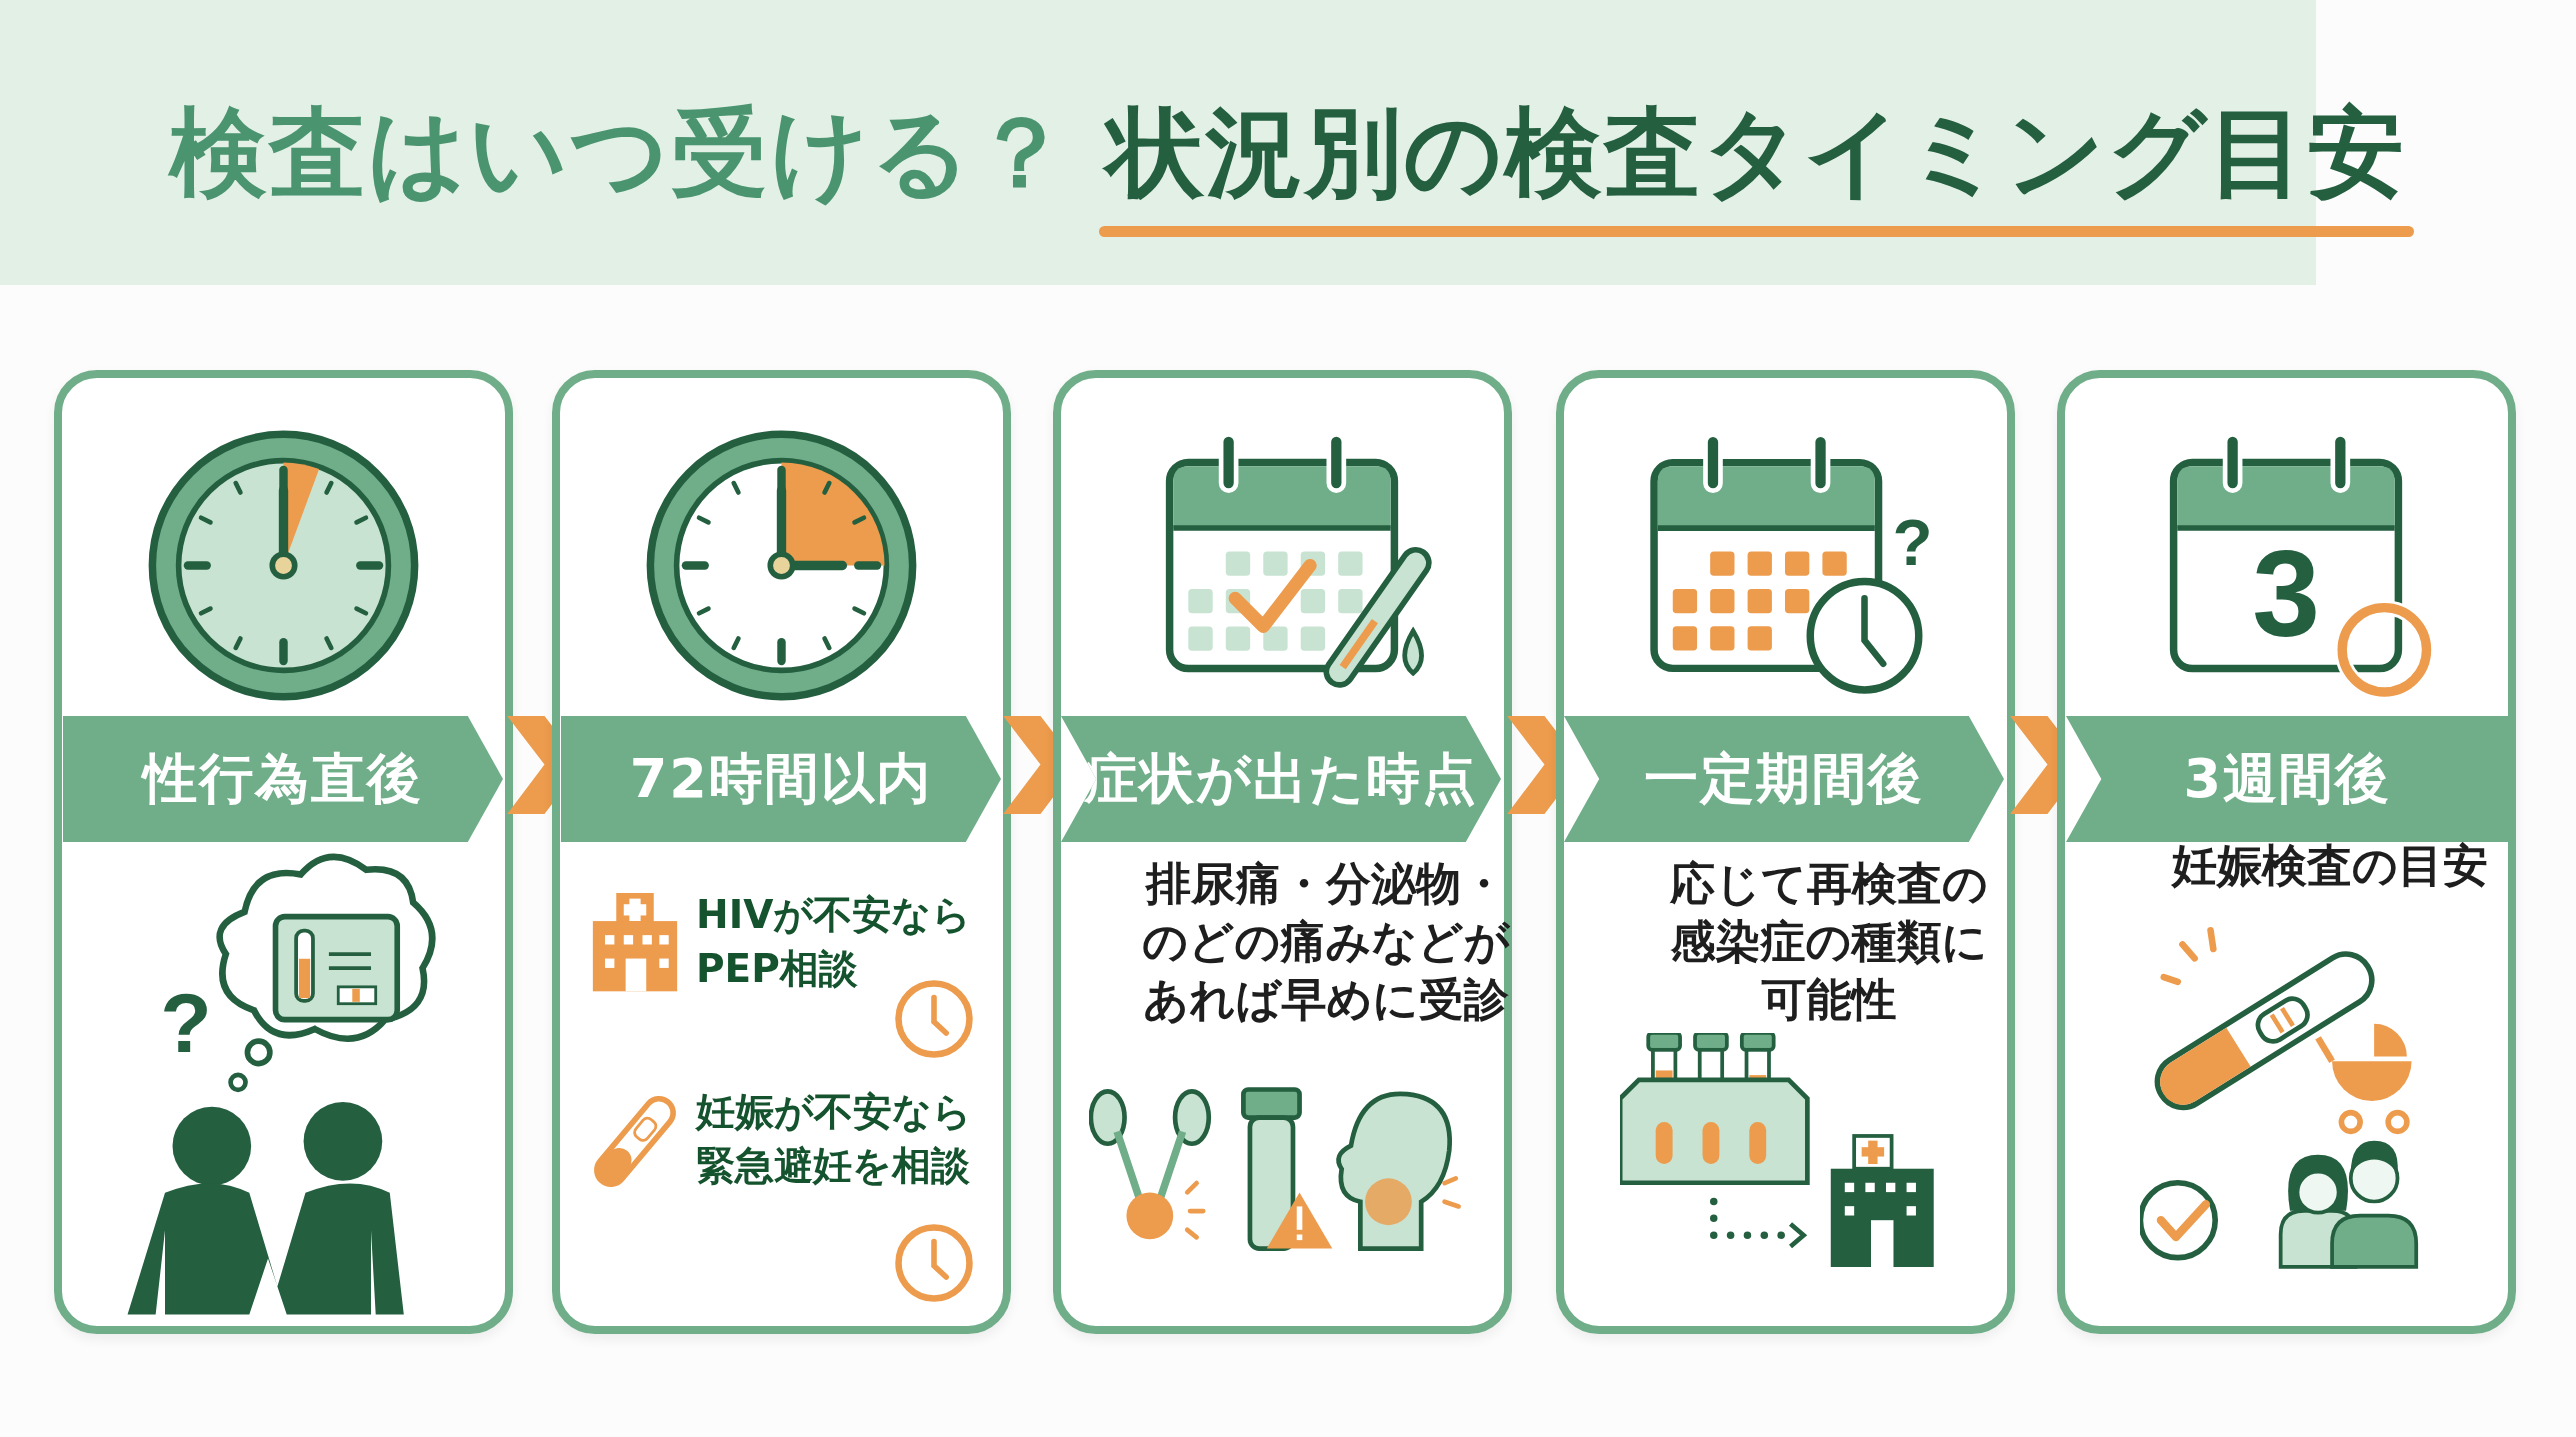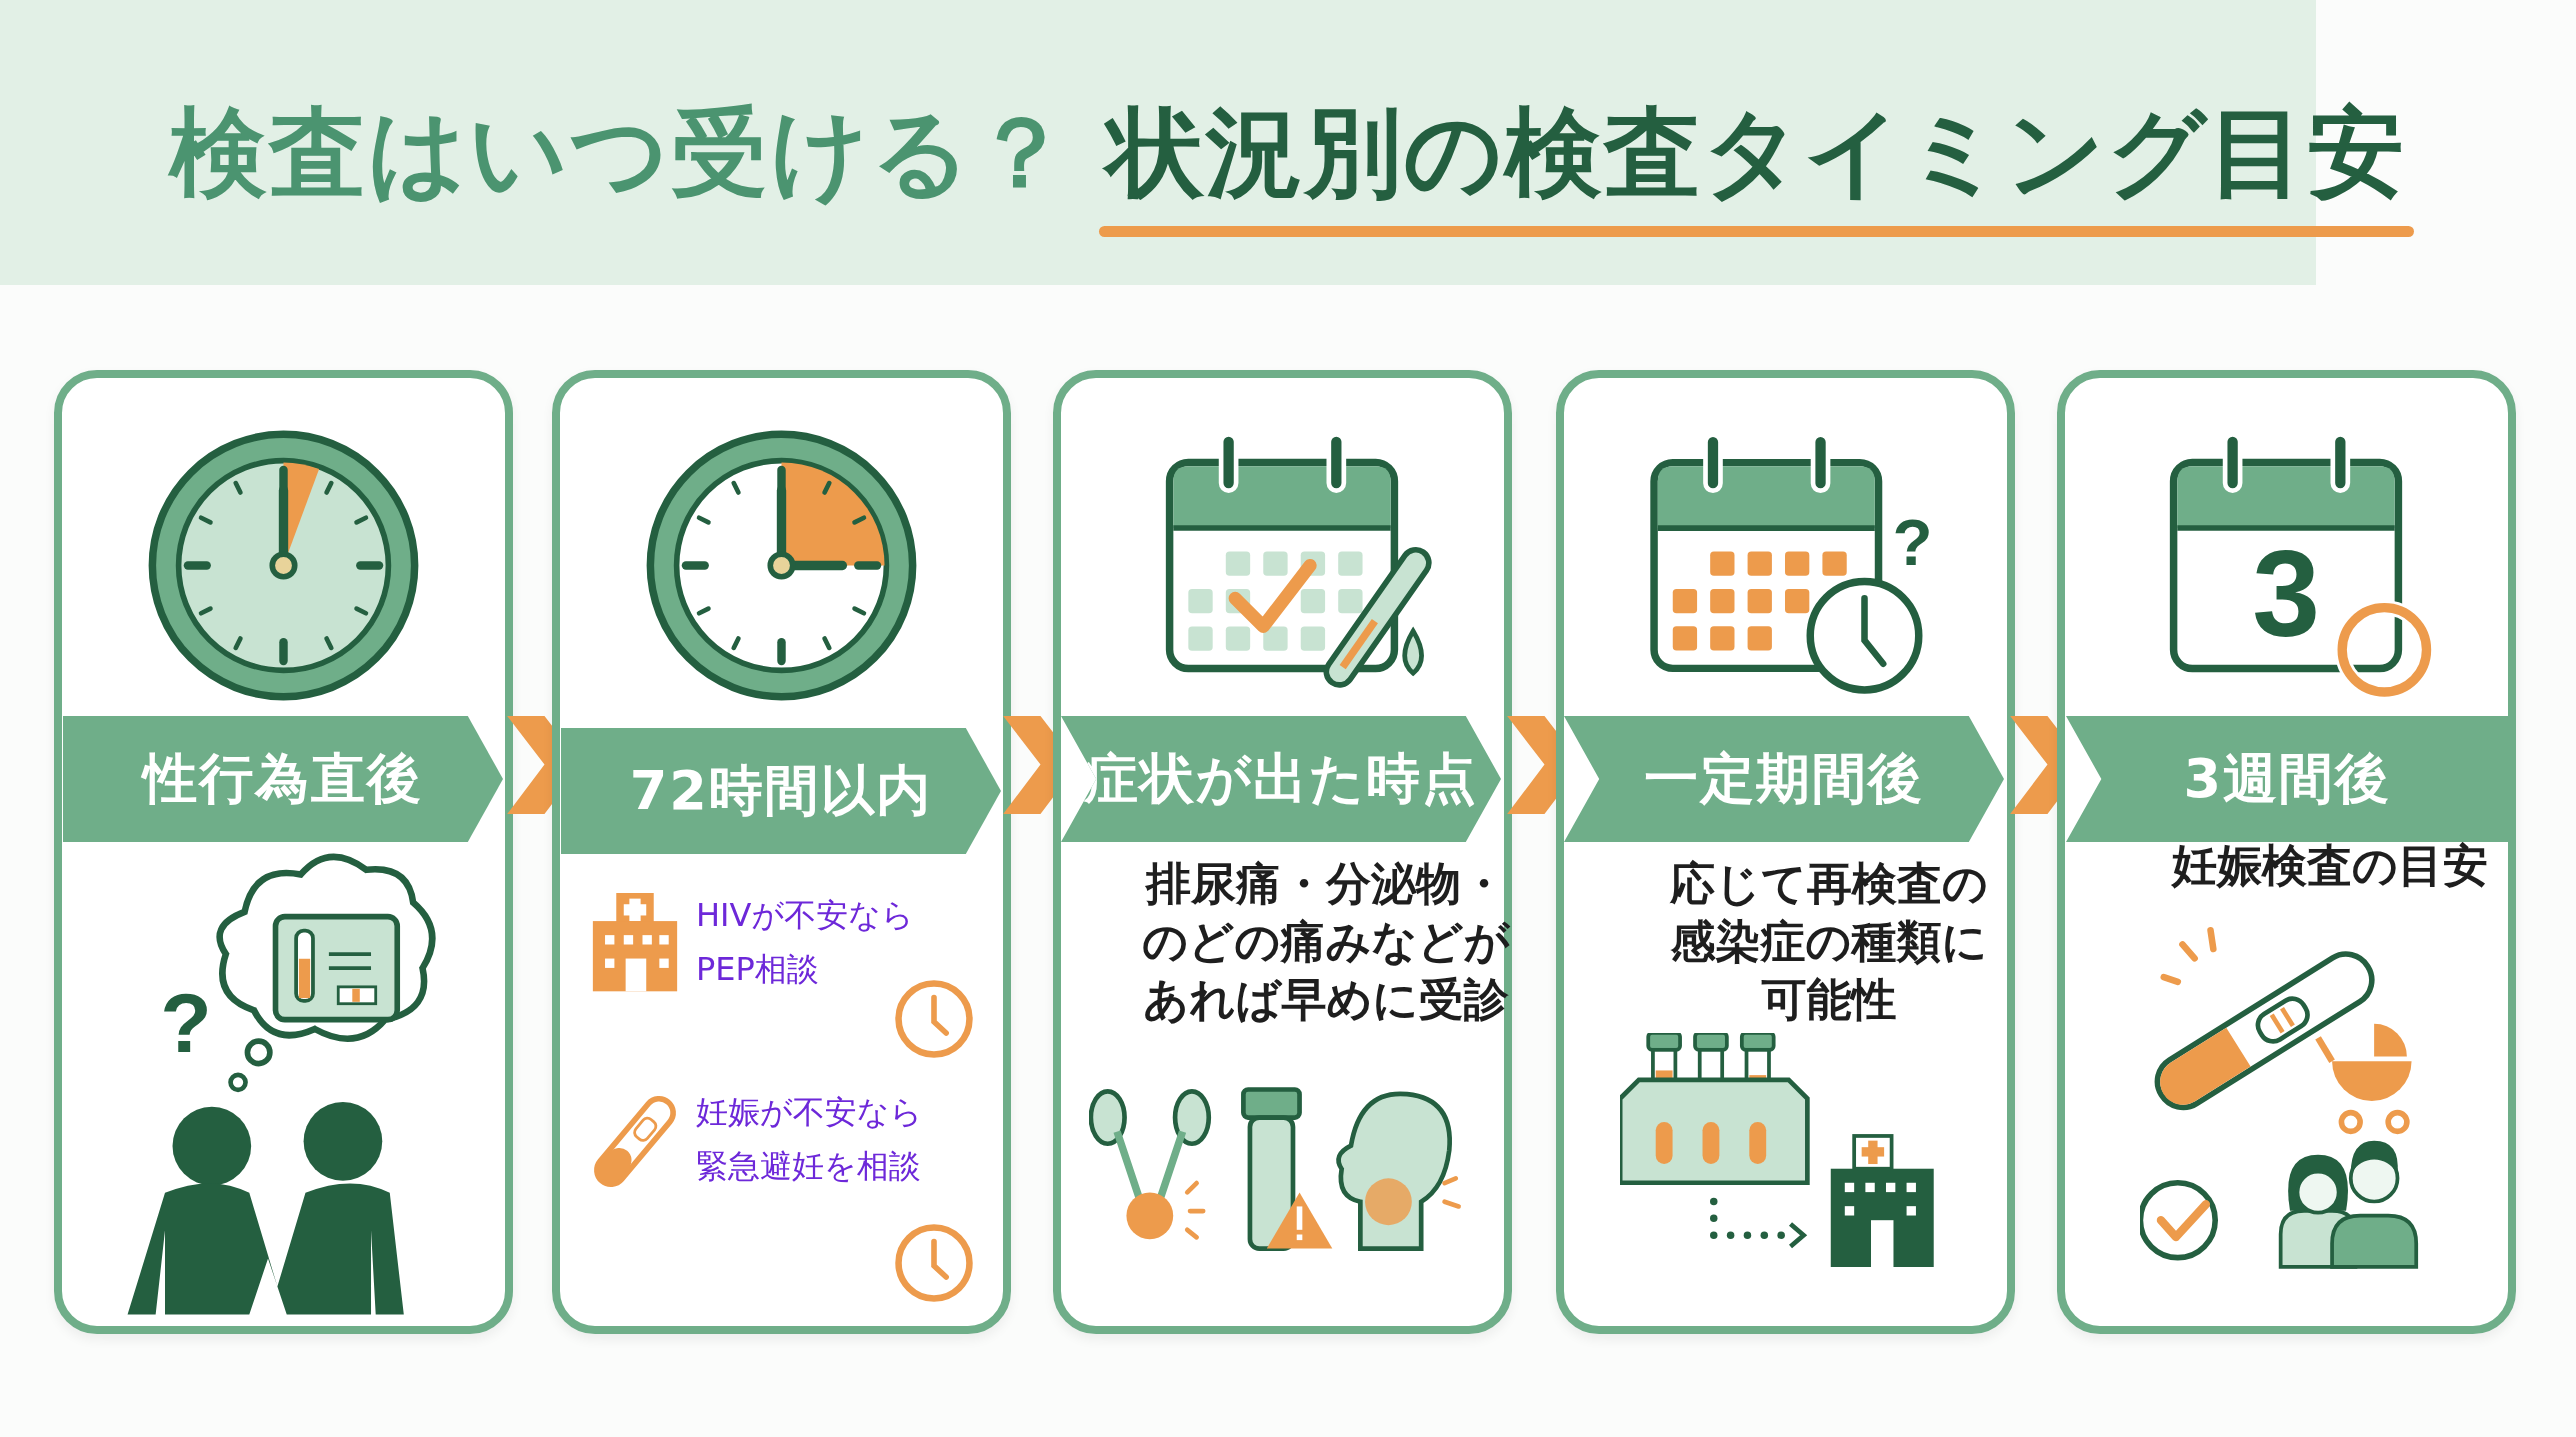--- a/index.html
+++ b/index.html
@@ -8,21 +8,21 @@
   .title{position:absolute;top:89px;left:0;width:2576px;text-align:center;font-size:97px;font-weight:bold;letter-spacing:1.9px;white-space:nowrap;}
   .t1{color:#4b9470;}
   .t2{color:#245f40;position:relative;}
   .t2::after{content:"";position:absolute;left:-7.5px;right:-7.5px;bottom:-28px;height:11.2px;border-radius:5.6px;background:#ed9b4c;}
   .card{position:absolute;top:370px;width:459px;height:964px;box-sizing:border-box;border:8.4px solid #6fae89;border-radius:43px;background:#fff;box-shadow:0 5.6px 11.2px rgba(0,0,0,0.06);}
   .card .icon{position:absolute;left:0;top:37px;width:442px;height:300px;display:flex;justify-content:center;align-items:center;}
   .band{position:absolute;top:716px;height:126px;background:#6fae89;color:#fff;font-size:54px;font-weight:bold;display:flex;align-items:center;justify-content:center;letter-spacing:1.9px;white-space:nowrap;}
   .chev{position:absolute;top:716px;width:75px;height:98px;}
   .lower{position:absolute;left:0;top:459px;width:442px;height:487px;}
   .desc{position:absolute;left:0;width:442px;text-align:center;font-size:45px;font-weight:bold;color:#1e1e1e;line-height:58px;margin-left:44px;}
-  .row-text{position:absolute;font-size:32px;font-weight:normal;color:#6d28d9;line-height:54px;}
+  .row-text{position:absolute;font-size:39px;font-weight:bold;color:#14532d;line-height:54px;}
 </style>
 </head>
 <body>
 
 <div class="header">
   <div class="title">
     <span class="t1">検査はいつ受ける？</span>
     <span class="t2">状況別の検査タイミング目安</span>
   </div>
 </div>
@@ -138,21 +138,21 @@
     <div class="row-text" style="left:136px;top:248px;">
       <div>妊娠が不安なら</div>
       <div>緊急避妊を相談</div>
     </div>
     <svg style="position:absolute;left:332px;top:384px;" width="84" height="84" viewBox="0 0 90 90">
         <circle cx="45" cy="45" r="38" fill="none" stroke="#ed9b4c" stroke-width="7"></circle>
         <polyline points="45,22 45,48 58,60" fill="none" stroke="#ed9b4c" stroke-width="6" stroke-linecap="round"></polyline>
       </svg>
   </div>
 </div>
-<div class="band" style="left:561px;width:440px;clip-path:polygon(0 0,92% 0,100% 50%,92% 100%,0 100%);margin-top:12px;">72時間以内</div>
+<div class="band" style="left:561px;width:440px;clip-path:polygon(0 0,92% 0,100% 50%,92% 100%,0 100%);">72時間以内</div>
 <svg class="chev" style="left:1003px;" viewBox="0 0 80 105">
     <polygon points="0,0 40,0 80,52 40,105 0,105 40,52" fill="#ed9b4c"></polygon>
   </svg>
 
 <div class="card" style="left:1053px;">
   <div class="icon">
     <svg width="300" height="281" viewBox="0 0 320 300">
       <rect x="40" y="40" width="240" height="220" rx="20" fill="#fff" stroke="#245f40" stroke-width="8"></rect>
       <path d="M44 60 q0-16 16-16 h200 q16 0 16 16 v50 h-232z" fill="#6fae89"></path>
       <line x1="44" y1="110" x2="276" y2="110" stroke="#245f40" stroke-width="6"></line>

